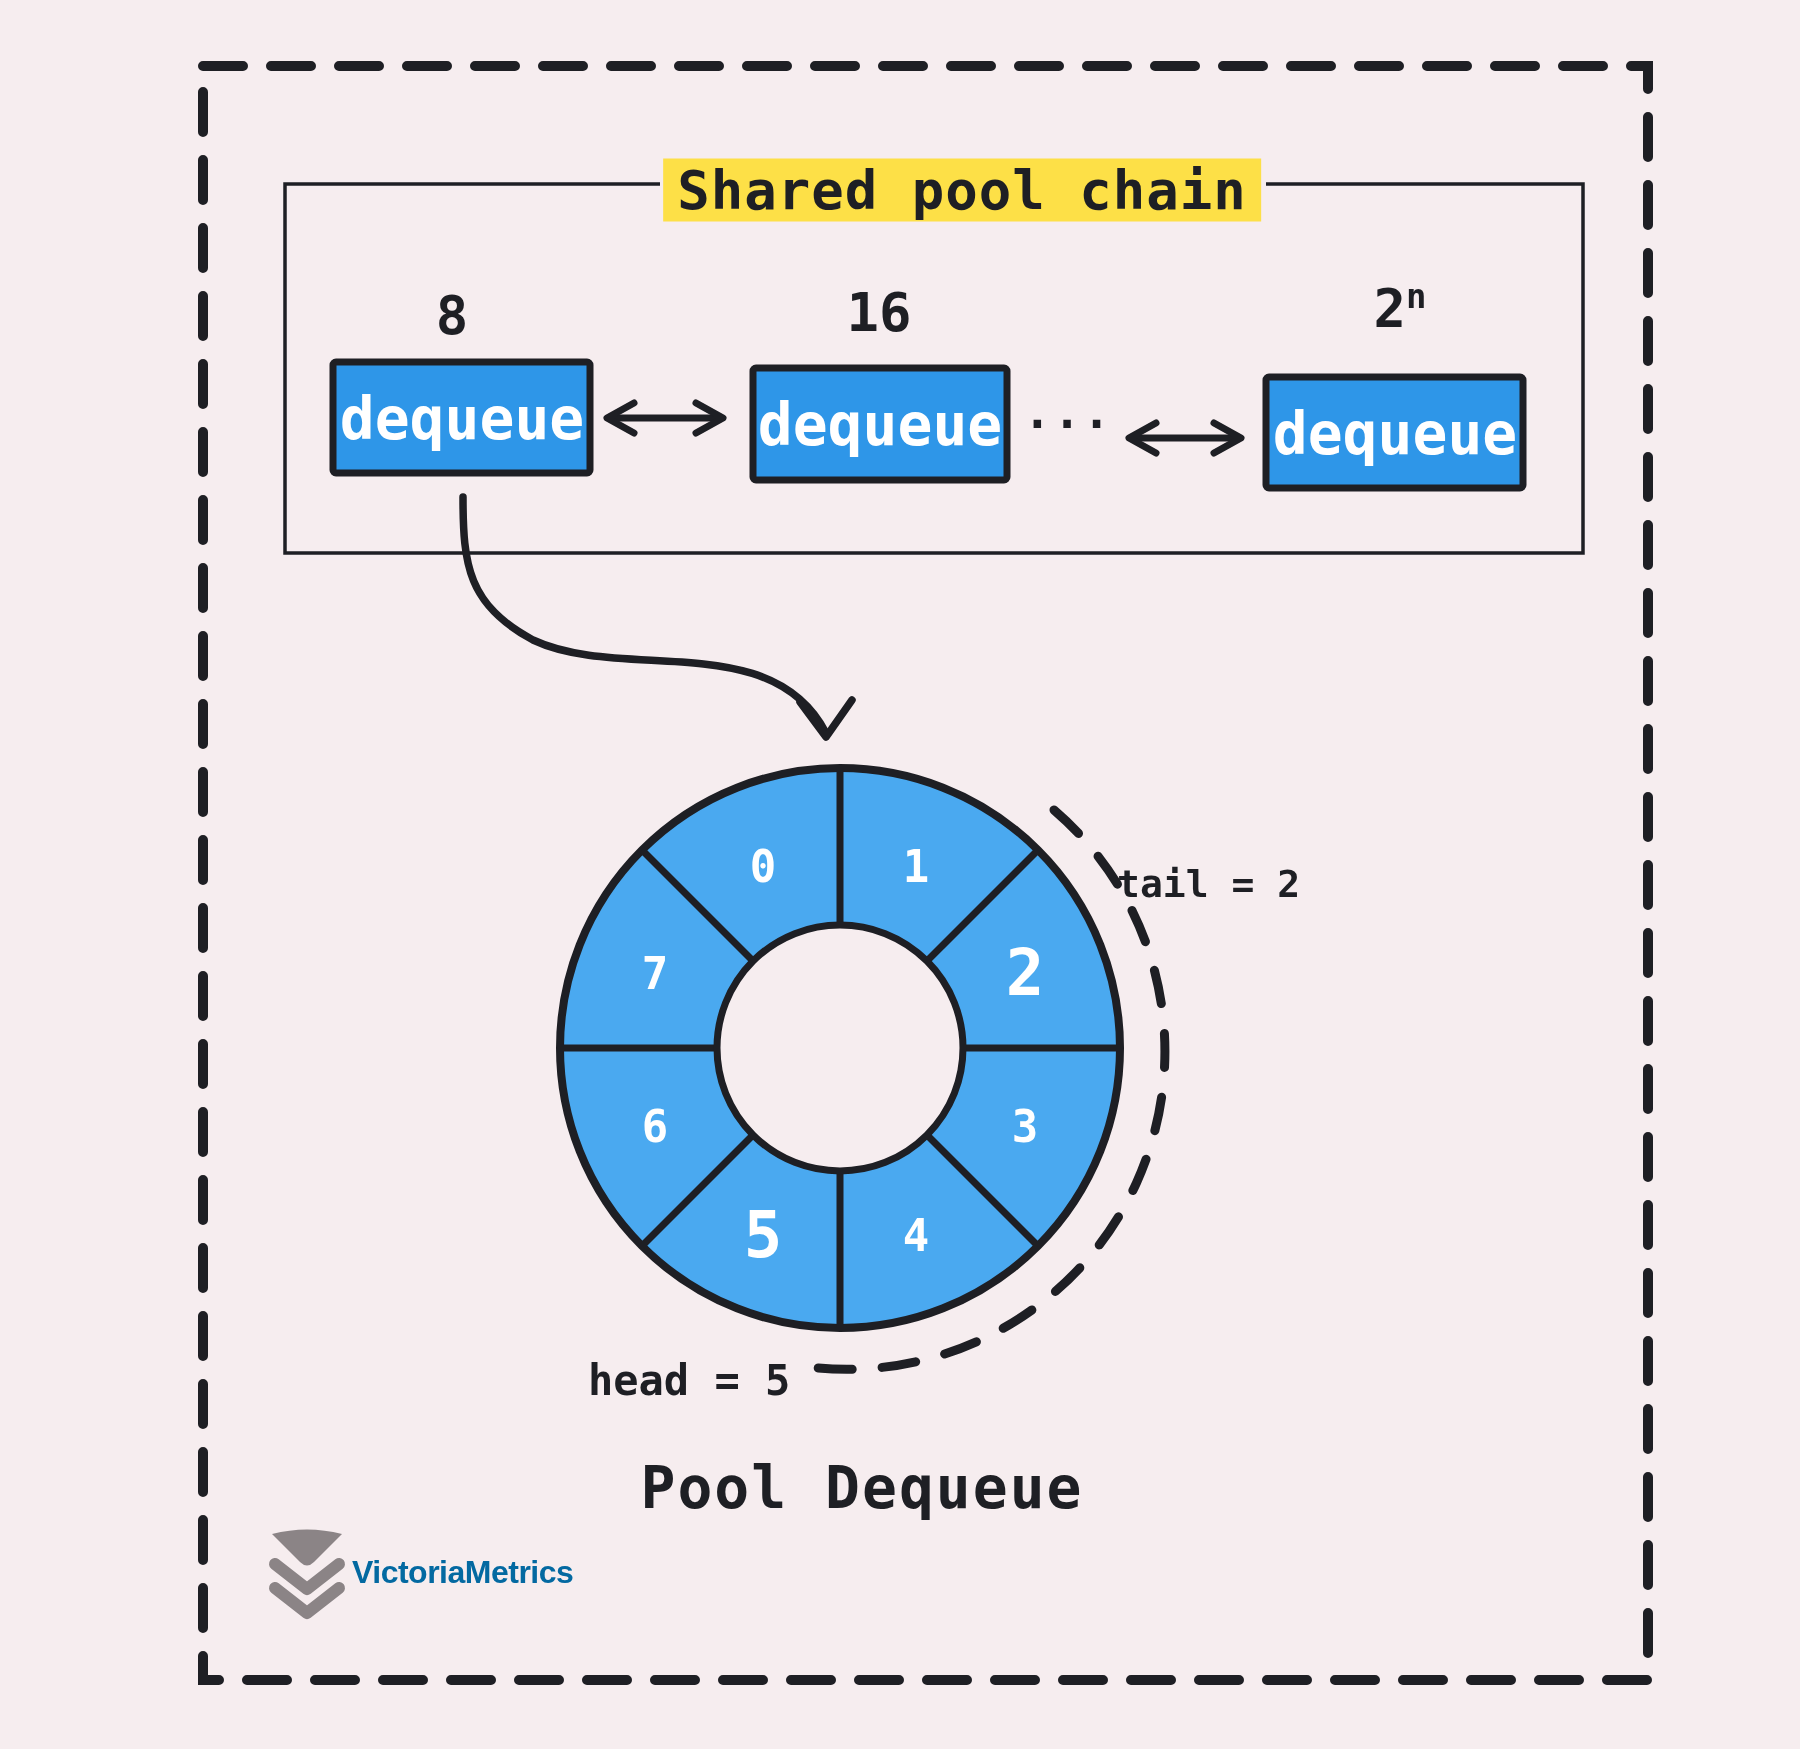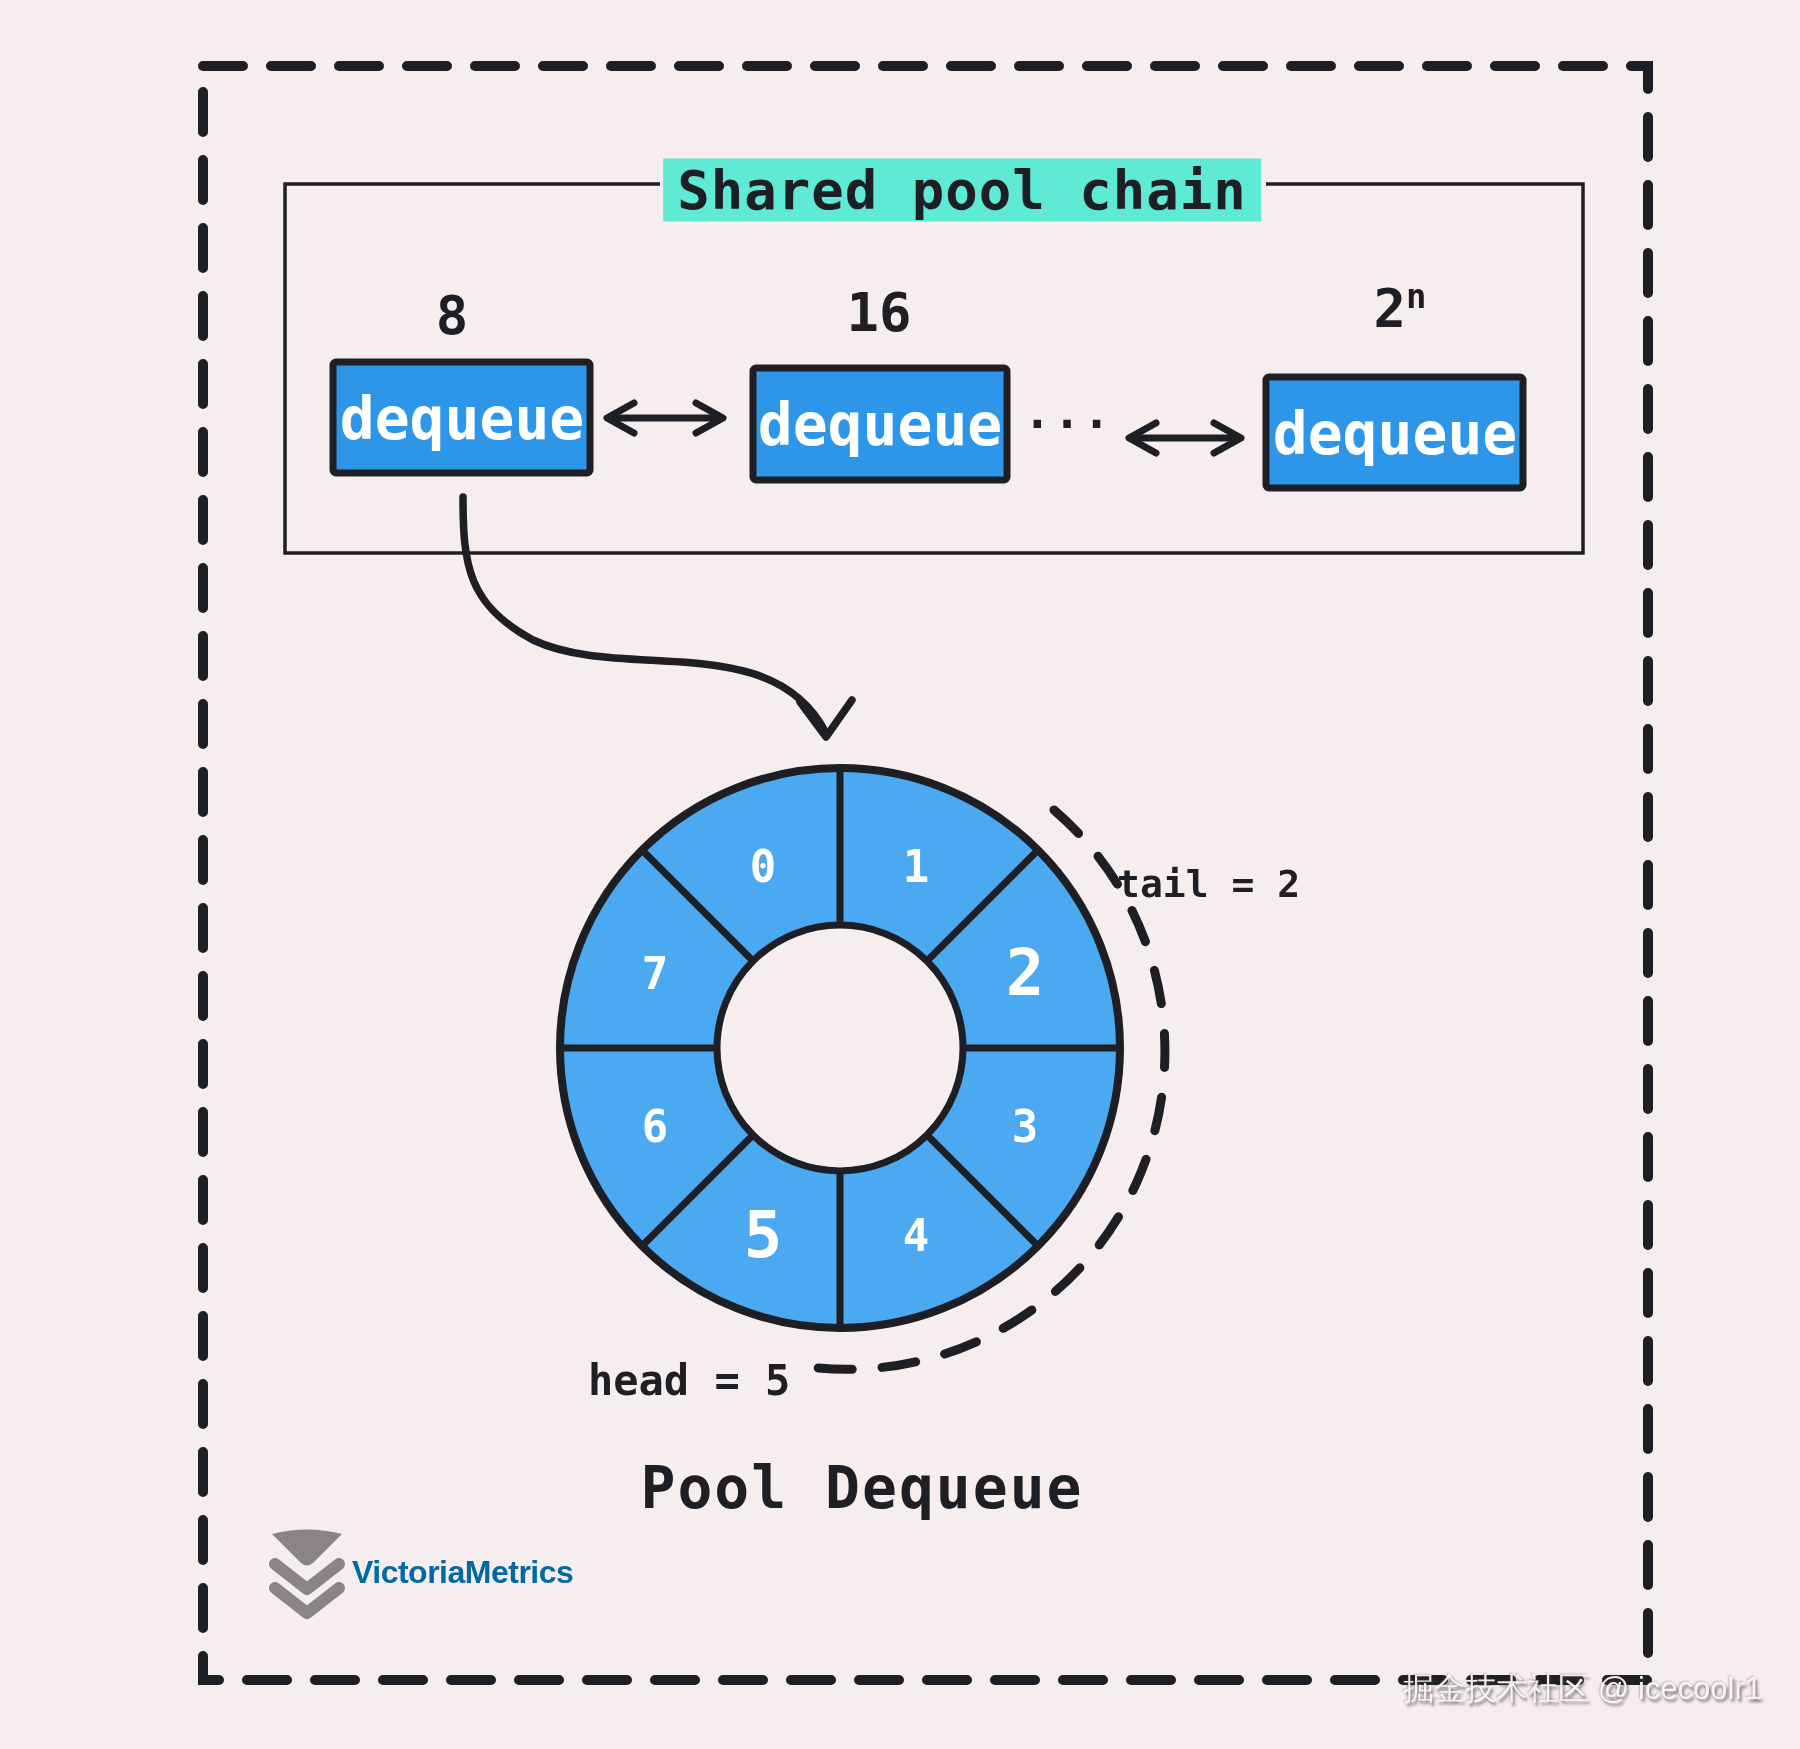--- a/index.html
+++ b/index.html
@@ -2,21 +2,21 @@
 <html><head>
 <meta charset="utf-8">
 <style>
   html,body{margin:0;padding:0;}
   body{background:#f6edef;font-family:"DejaVu Sans Mono", monospace;}
   .stage{position:relative;width:1800px;height:1749px;background:#f6edef;overflow:hidden;}
   .stage svg.diagram{position:absolute;left:0;top:0;z-index:1;}
   .txt{position:absolute;z-index:2;color:#1e1f24;font-weight:700;white-space:nowrap;}
   .center{transform:translate(-50%,-50%);}
   .vcenter{transform:translateY(-50%);}
-  .title{font-size:54px;letter-spacing:1px;background:#5eead4;padding:0 14px;}
+  .title{font-size:54px;letter-spacing:1px;background:#fde047;padding:0 14px;}
   .size-label{font-size:54px;}
   .size-label sup{font-size:34px;vertical-align:super;line-height:0;}
   .box-label{font-size:58px;color:#ffffff;}
   .ellipsis{font-size:46px;letter-spacing:2px;}
   .seg-num{font-size:44px;color:#ffffff;}
   .seg-num.big{font-size:64px;}
   .side-label{font-size:38px;}
   .head-label{font-size:42px;}
   .caption{font-size:58px;letter-spacing:2px;}
   .brand-text{font-family:"Liberation Sans", sans-serif;font-size:32px;font-weight:700;color:#0369a1;letter-spacing:-0.5px;}
@@ -101,14 +101,13 @@
   <div class="txt seg-num center" style="left:655px;top:1126px;">6</div>
   <div class="txt seg-num center" style="left:655px;top:973px;">7</div>
 
   <div class="txt side-label vcenter" style="left:1117px;top:884px;">tail = 2</div>
   <div class="txt head-label vcenter" style="left:588px;top:1380px;">head = 5</div>
 
   <div class="txt caption center" style="left:862px;top:1488px;">Pool Dequeue</div>
 
   <div class="txt brand-text vcenter" style="left:352px;top:1572px;">VictoriaMetrics</div>
 
-  <div class="txt watermark vcenter" style="right:38px;top:1689px;">掘金技术社区 @ icecoolr1</div>
 </div>
 
 </body></html>

